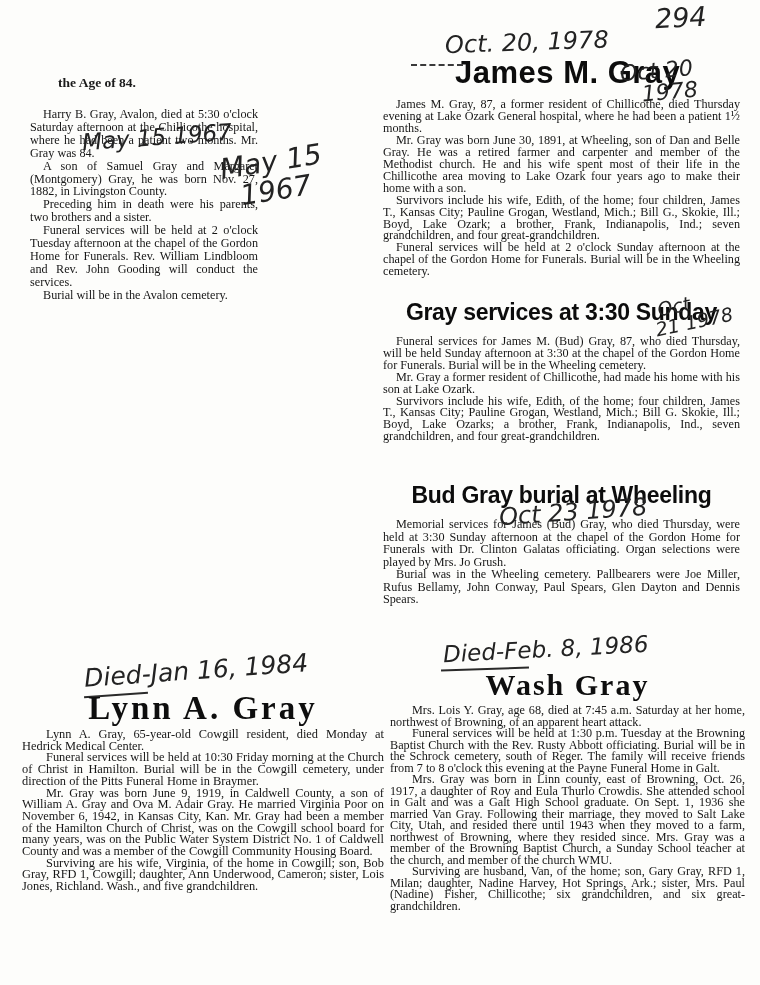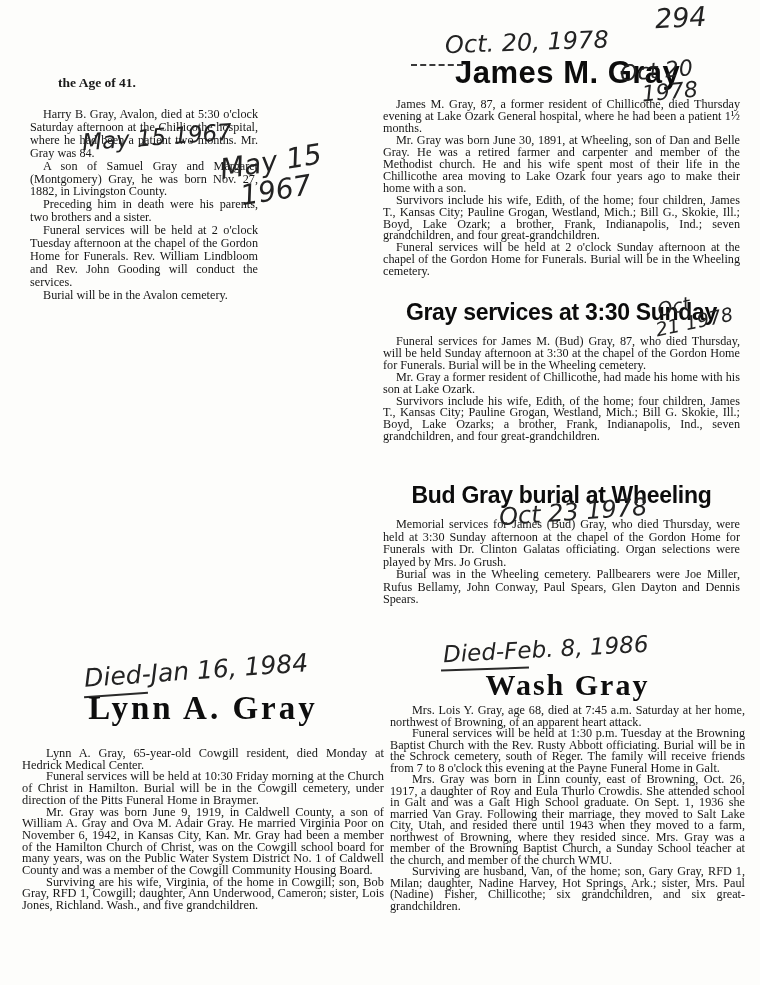--- a/index.html
+++ b/index.html
@@ -38,38 +38,38 @@
   #art-services { left:383px; top:299px; width:357px; }
   #art-services .headline { font-size:23px; line-height:26px; text-align:center; letter-spacing:-0.3px; }
   #art-services .body { margin-top:11px; font-size:12.2px; line-height:11.9px; }
   
   #art-bud { left:383px; top:482px; width:357px; }
   #art-bud .headline { font-size:23px; line-height:26px; text-align:center; letter-spacing:-0.3px; }
   #art-bud .body { margin-top:10px; font-size:12.2px; line-height:12.5px; }
   
   #art-lynn { left:22px; top:690px; width:362px; }
   #art-lynn .headline { font-family:"Liberation Serif", serif; font-weight:700; font-size:33px; line-height:36px; text-align:center; letter-spacing:3px; color:#0e0e0e; }
-  #art-lynn .body { margin-top:22px; font-size:12.4px; line-height:11.7px; }
+  #art-lynn .body { margin-top:3px; font-size:12.4px; line-height:11.7px; }
   #art-lynn .body p { text-indent:24px; }
   
   #art-lois { left:390px; top:668px; width:355px; }
   #art-lois .headline { font-family:"Liberation Serif", serif; font-weight:700; font-size:30px; line-height:33px; text-align:center; letter-spacing:2px; color:#0e0e0e; }
   #art-lois .body { margin-top:4px; font-size:12.2px; line-height:11.5px; }
   #art-lois .body p { text-indent:22px; }
 </style>
 </head>
 <body>
 
 <div id="page">
 
   <div class="hw" style="left:655px; top:4px; font-size:27px; transform:rotate(-3deg);">294</div>
 
   <div class="article" id="art-harry">
     <div class="subhead">
-      <span style="display:block;">the Age of 41.</span>
+      <span style="display:block;">the Age of 84.</span>
     </div>
     <div class="hw" style="left:52px; top:64px; font-size:23px; transform:rotate(-4deg);">May 15 1967</div>
     <div class="body">
       <p>Harry B. Gray, Avalon, died at 5:30 o'clock Saturday afternoon at the Chillicothe hospital, where he had been a patient two months. Mr. Gray was 84.</p>
       <p>A son of Samuel Gray and Margaret (Montgomery) Gray, he was born Nov. 27, 1882, in Livingston County.</p>
       <p>Preceding him in death were his parents, two brothers and a sister.</p>
       <p>Funeral services will be held at 2 o'clock Tuesday afternoon at the chapel of the Gordon Home for Funerals. Rev. William Lindbloom and Rev. John Gooding will conduct the services.</p>
       <p>Burial will be in the Avalon cemetery.</p>
     </div>
   </div>

